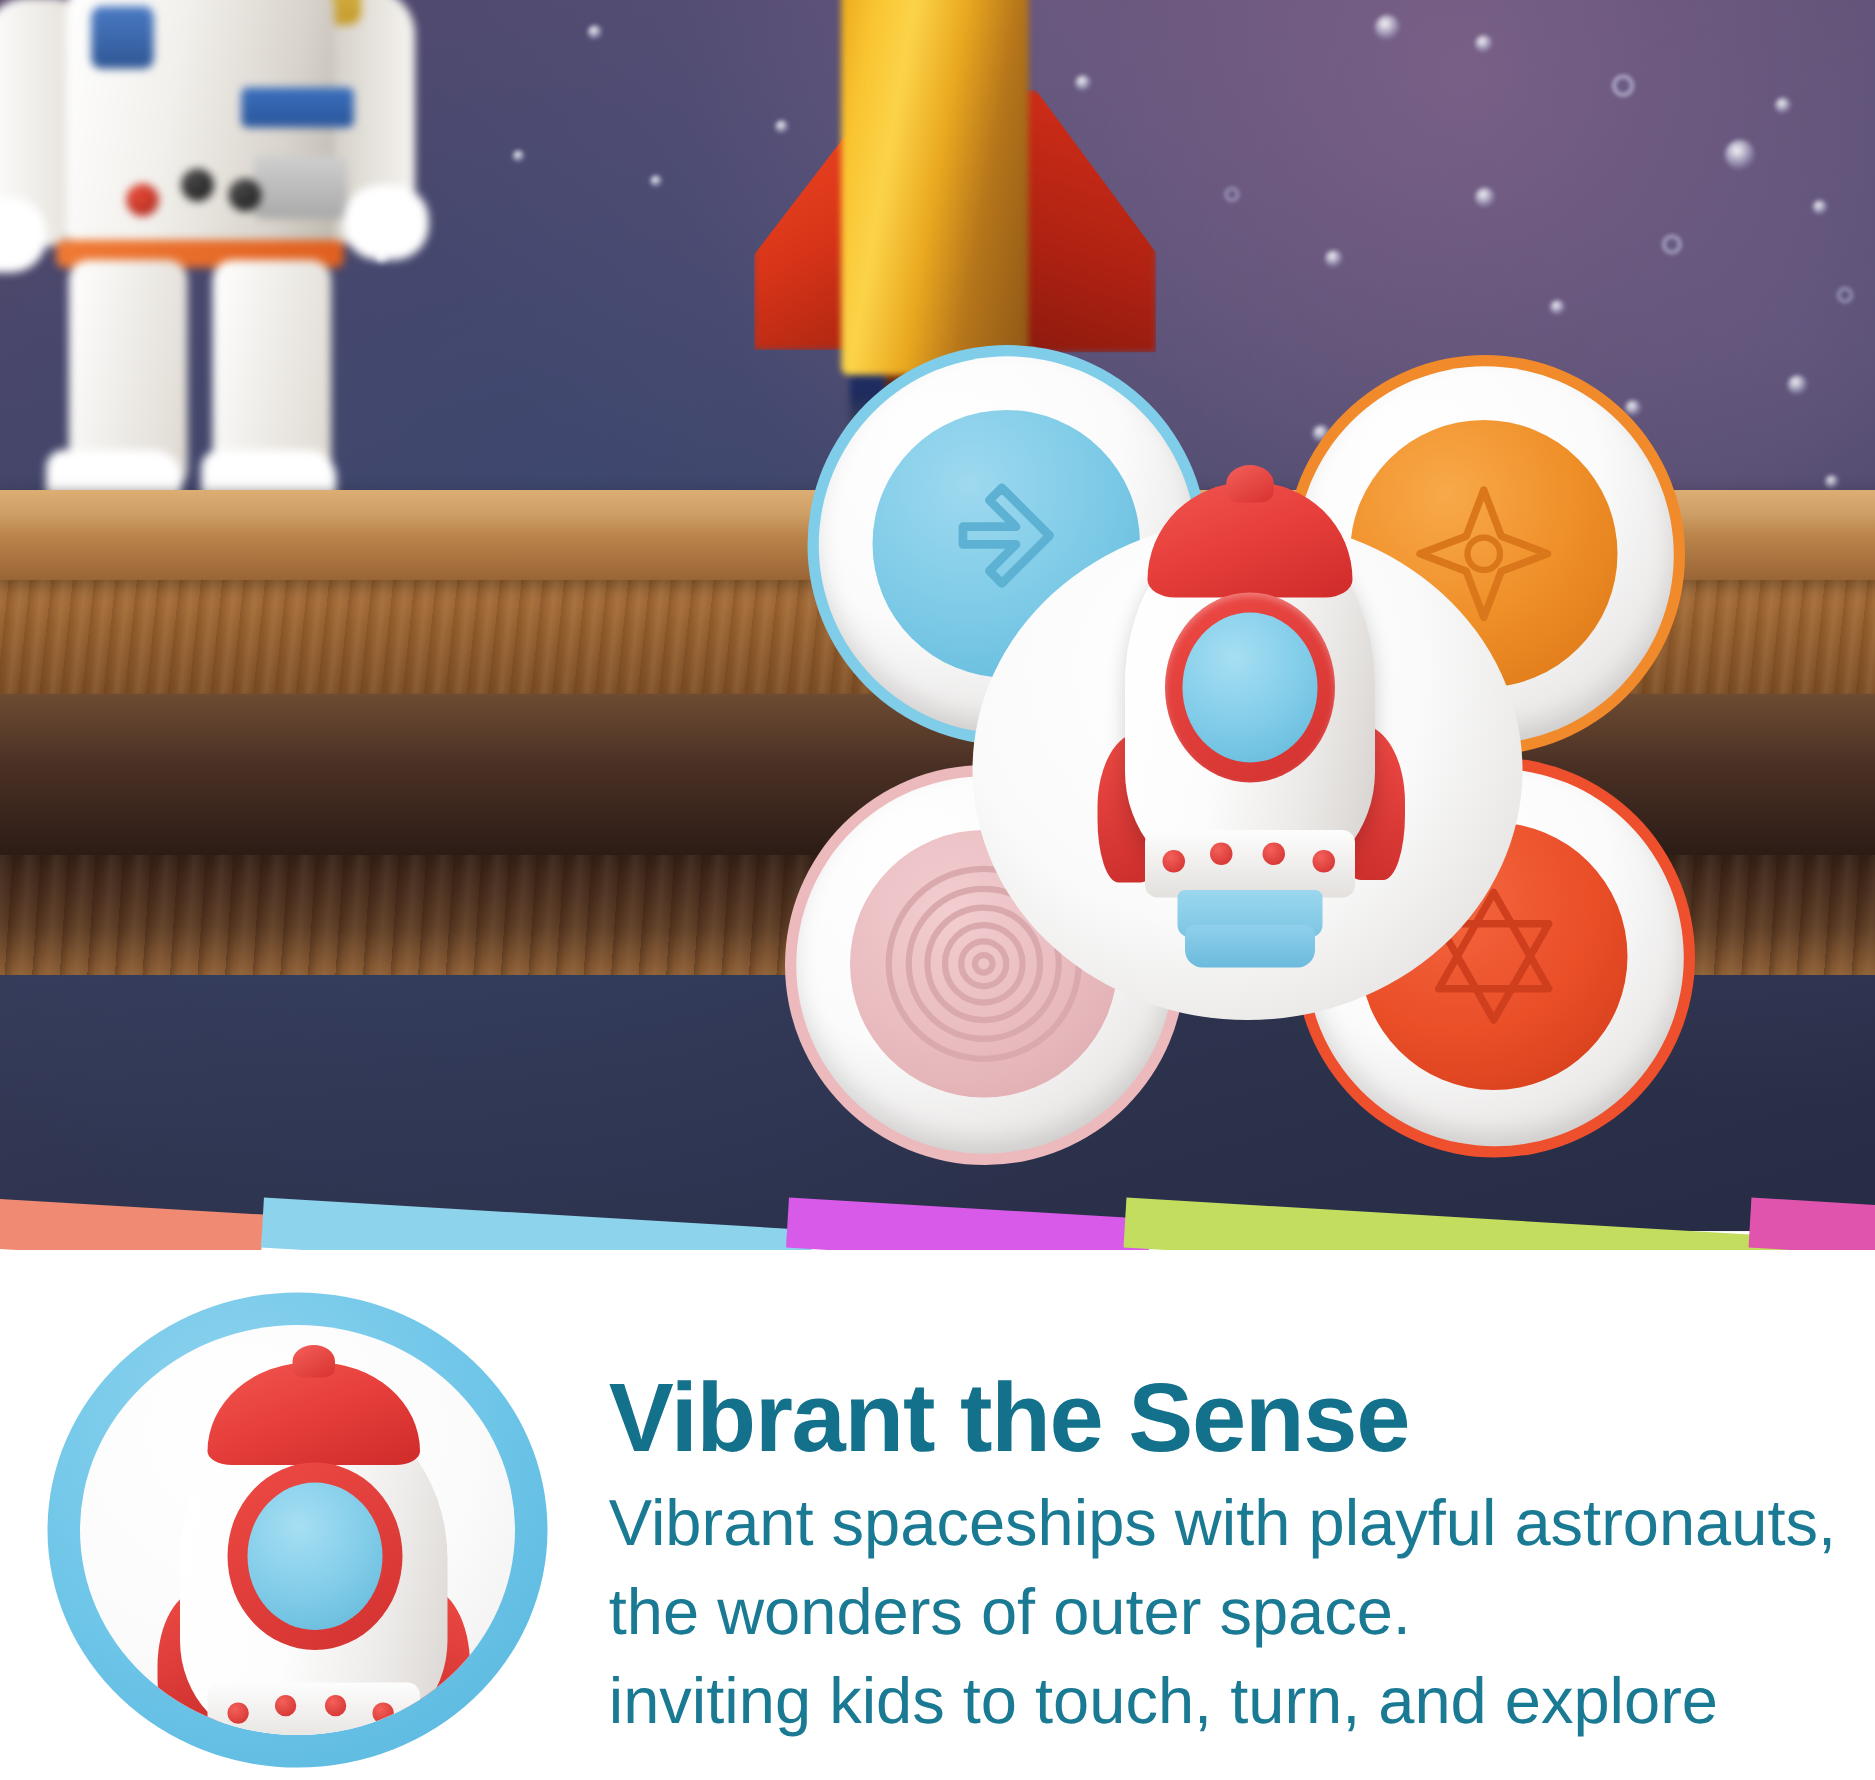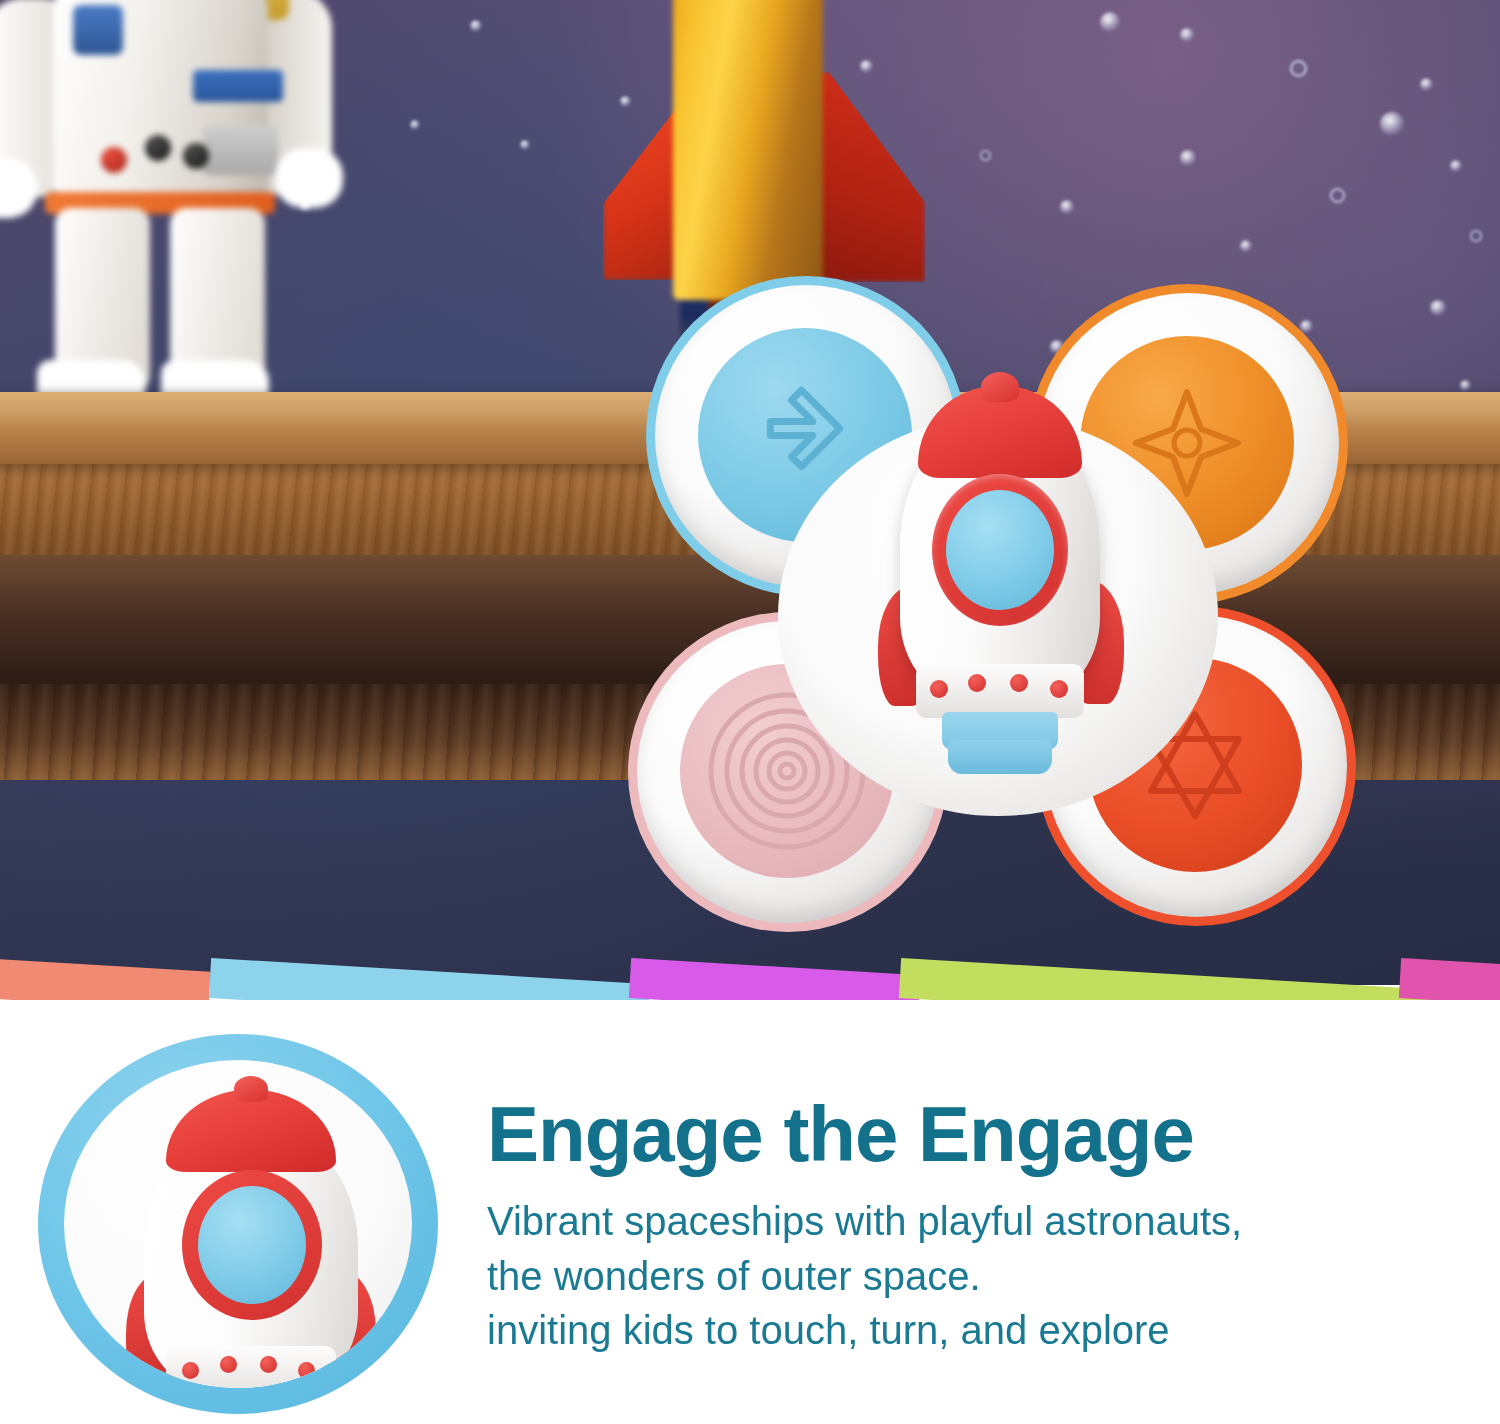--- a/index.html
+++ b/index.html
@@ -285,21 +285,21 @@
   }
   .brocket .rivet { position:absolute; width:17px; height:17px; border-radius:50%;
     background:radial-gradient(circle at 36% 30%, #f4605a, #cf2d2b); top:288px; }
 
   .copy { position:absolute; left:487px; top:96px; width:975px; }
   .headline {
     color:#13718c; font-size:78px; font-weight:bold; line-height:0.98;
     letter-spacing:-1px; white-space:nowrap;
   }
   .subcopy {
-    color:#1a7a94; font-size:40px; line-height:1.36; margin-top:22px;
+    color:#1a7a94; font-size:52px; line-height:1.36; margin-top:12px;
   }
   .subcopy div { white-space:nowrap; }
 </style>
 </head>
 <body>
 
 <div class="hero">
   <div class="space-bg"></div>
   <div id="stars">
       <div class="star ring" style="left:250px;top:40px;width:16px;height:16px;"></div>
@@ -480,20 +480,20 @@
         <div class="rivet" style="left:56px;"></div>
         <div class="rivet" style="left:94px; top:282px;"></div>
         <div class="rivet" style="left:134px; top:282px;"></div>
         <div class="rivet" style="left:172px;"></div>
 
       </div>
     </div>
   </div>
 
   <div class="copy">
-    <div class="headline">Engage the Engage</div>
+    <div class="headline">Vibrant the Sense</div>
     <div class="subcopy">
       <div>Vibrant spaceships with playful astronauts,</div>
       <div>the wonders of outer space.</div>
       <div>inviting kids to touch, turn, and explore</div>
     </div>
   </div>
 </div>
 
 </body></html>

